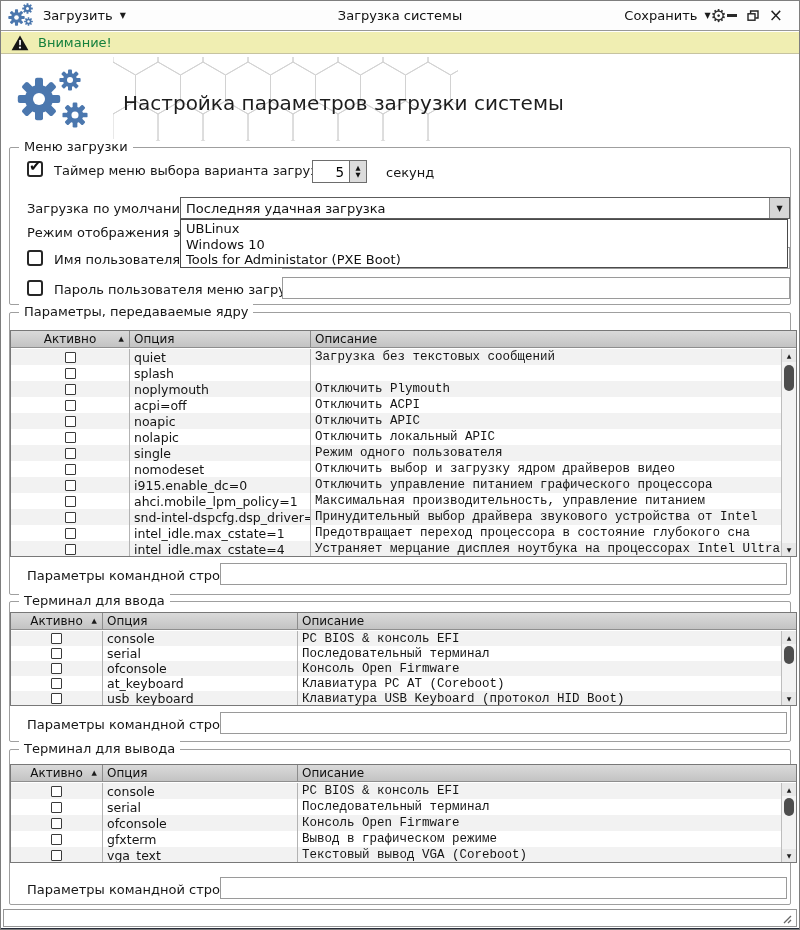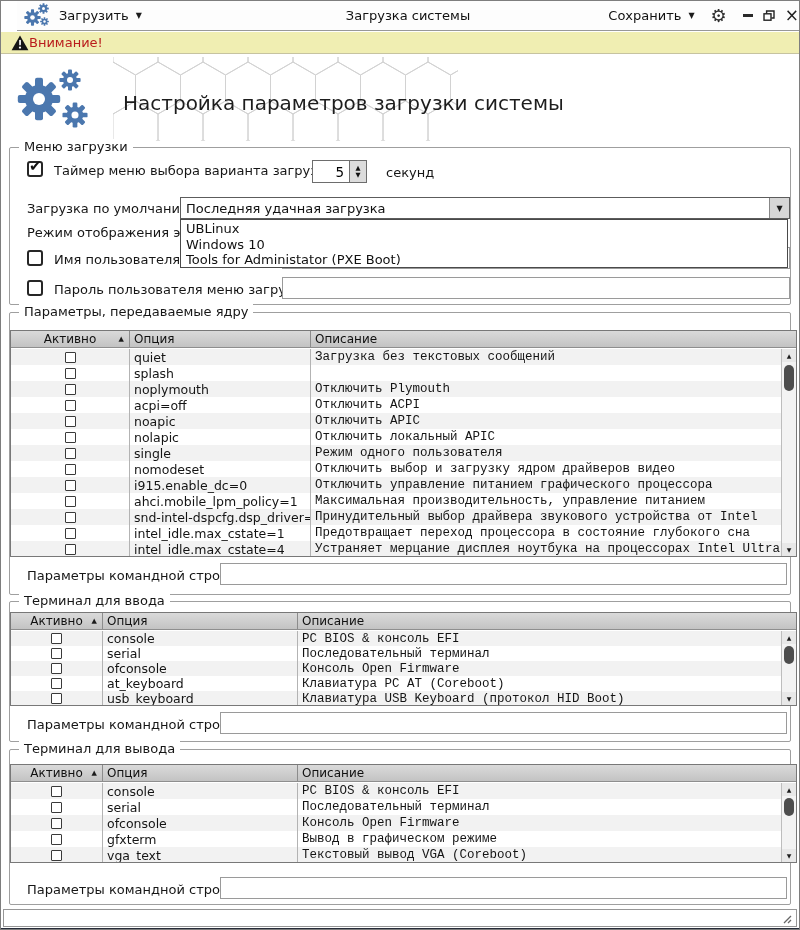--- a/index.html
+++ b/index.html
@@ -1,36 +1,36 @@
 <!DOCTYPE html>
 <html><head>
 <meta charset="utf-8">
 <style>
   * { margin:0; padding:0; box-sizing:border-box; }
   body { font-family:"DejaVu Sans", sans-serif; background:#e9e9e9; }
   .window { position:relative; width:800px; height:930px; background:#fff; border:1px solid #7e7e7e; overflow:hidden; }
 
   
-  .toolbar { position:absolute; top:0; left:16px; right:0; height:30px; background:#fdfdfd;
+  .toolbar { position:absolute; top:0; left:0; right:0; height:30px; background:#fdfdfd;
              border-bottom:1px solid #989898; display:flex; align-items:center; z-index:3; }
   .tb-logo { margin-left:7px; width:27px; height:25px; }
   .menu-btn { display:flex; align-items:center; gap:7px; font-size:13px; color:#111; margin-left:8px; cursor:default; }
   .arrow-down { font-size:8px; color:#1c1c1c; }
   .tb-title { position:absolute; left:0; right:0; text-align:center; font-size:13px; color:#111; pointer-events:none; }
-  .tb-right { margin-left:auto; display:flex; align-items:center; gap:16px; margin-right:0; }
+  .tb-right { margin-left:auto; display:flex; align-items:center; margin-right:16px; }
   .gear-glyph { font-size:18px; color:#2d2d2d; line-height:1; }
   .winbtns { display:flex; align-items:center; gap:10px; }
   .wmin { width:10px; height:3px; background:#2a2a2a; }
   .wclose { font-size:17px; color:#222; line-height:1; }
 
   
   .warnbar { position:absolute; top:31px; left:0; right:0; height:22px; background:#f0eeb2;
              border-bottom:1px solid #c6c3a0; display:flex; align-items:center; z-index:2; }
   .warn-ic { margin-left:10px; }
-  .warn-txt { margin-left:0; font-size:13px; color:#b91c1c; }
+  .warn-txt { margin-left:9px; font-size:13px; color:#15803d; }
 
   
   .hexwrap { position:absolute; left:112px; top:56px; width:345px; height:84px; overflow:hidden; }
   .hdr-logo { position:absolute; left:14px; top:66px; }
   .hdr-title { position:absolute; left:122px; top:90px; font-size:20px; color:#1d1d1d; white-space:nowrap; }
 
   
   .fset { position:absolute; left:8px; width:782px; border:1px solid #9f9f9f; border-radius:2px; background:transparent; }
   .legend { position:absolute; top:-9px; left:9px; background:#fff; padding:0 5px; font-size:13px; color:#161616; white-space:nowrap; }
   .albl { position:absolute; font-size:13px; color:#161616; white-space:nowrap; }

